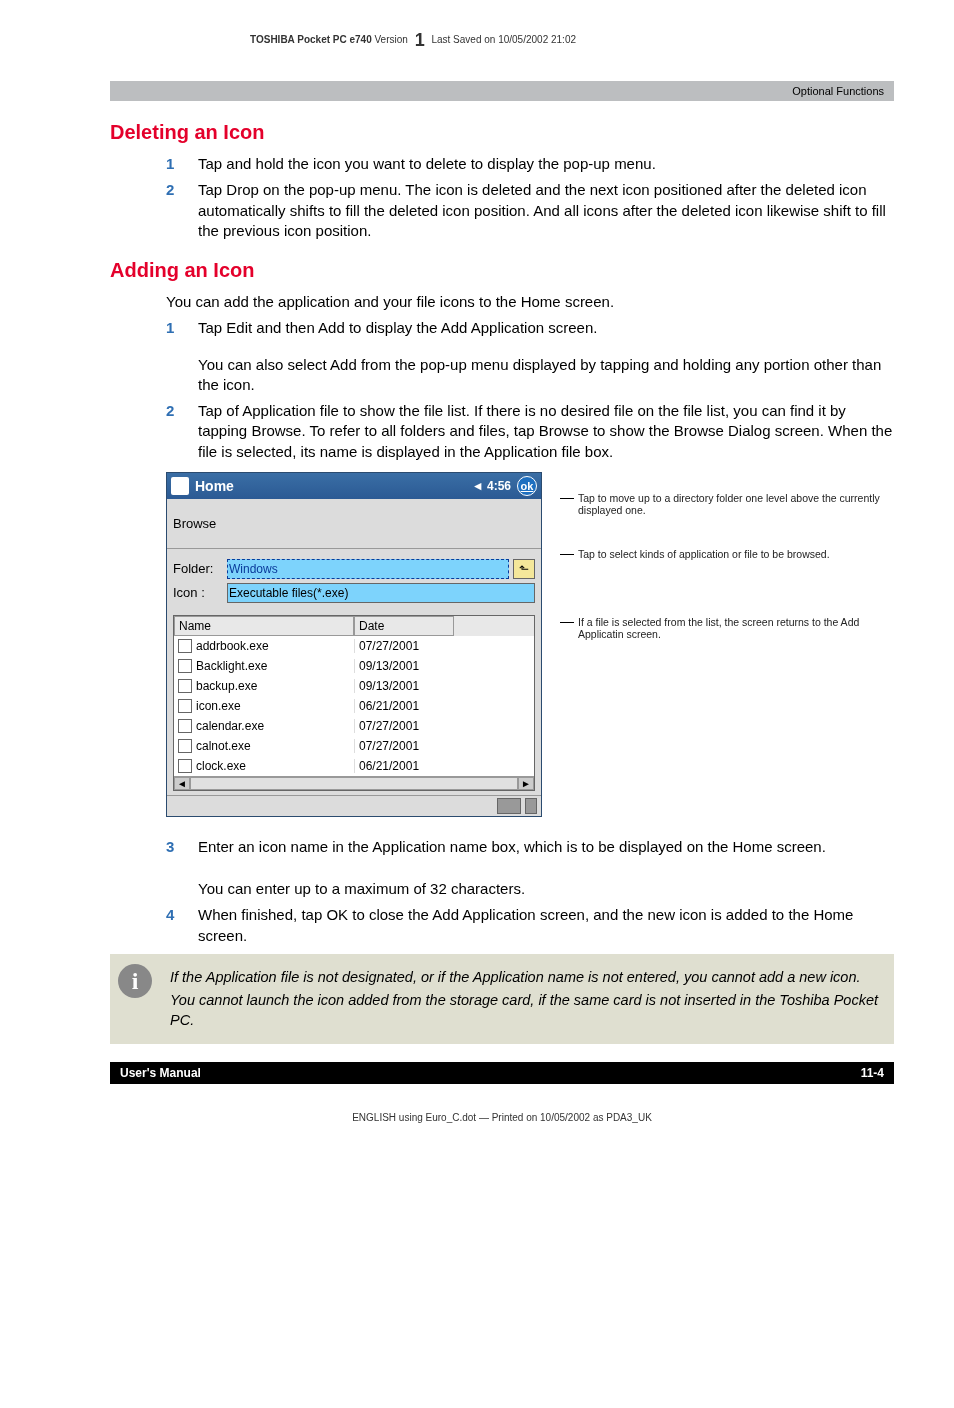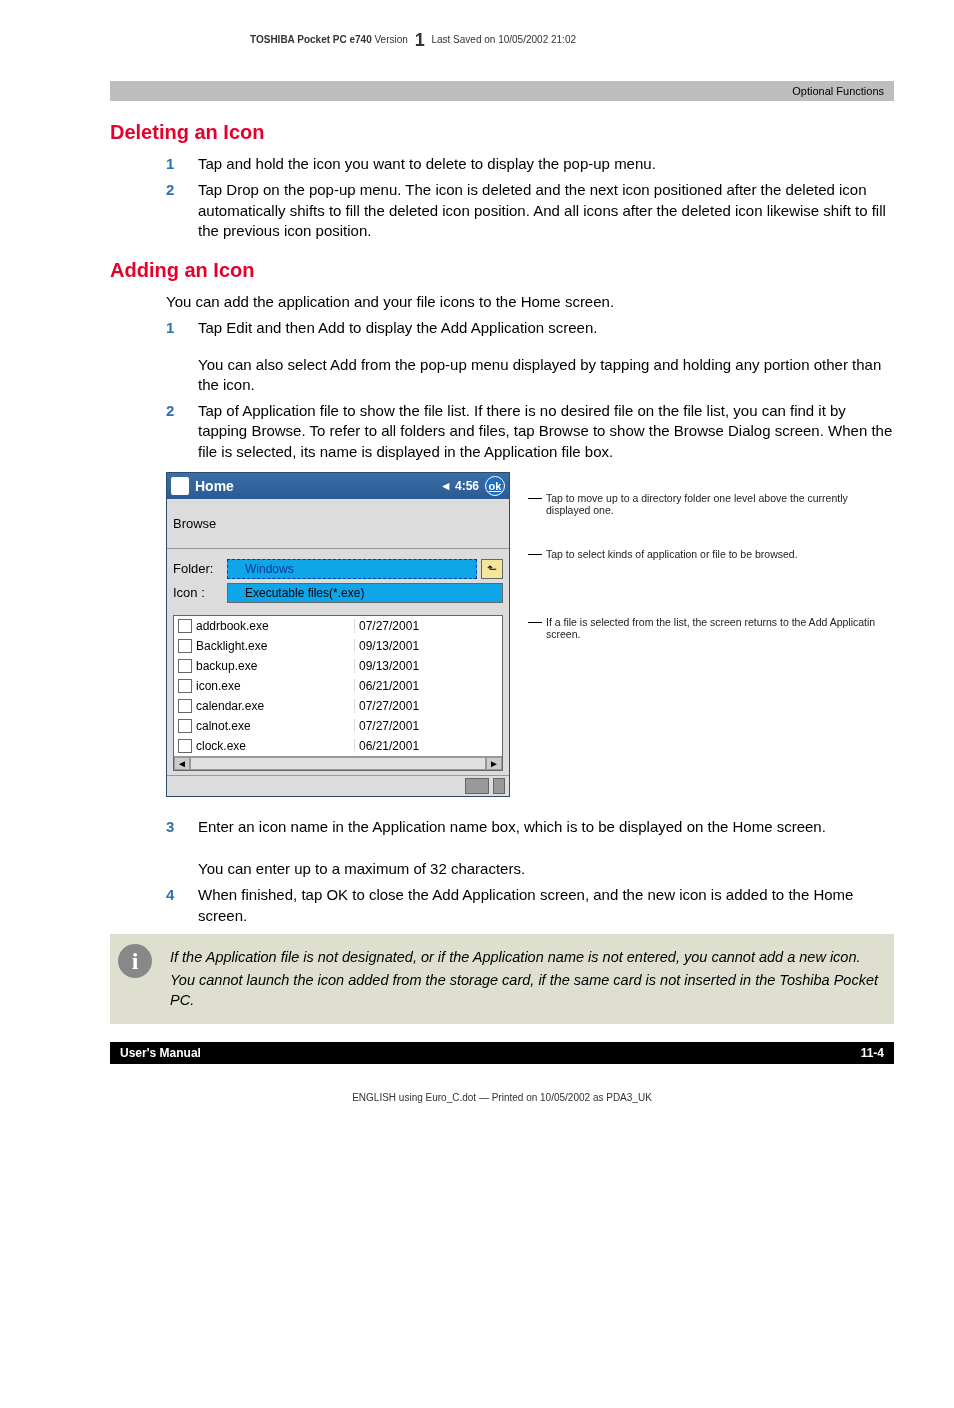--- a/index.html
+++ b/index.html
@@ -60,21 +60,21 @@
     flex: 0 0 18px;
   }
   .list-text { flex: 1; }
   .screenshot-wrap {
     display: flex;
     align-items: stretch;
     margin: 10px 0 20px 56px;
     gap: 18px;
   }
   .screenshot {
-    width: 344px;
+    width: 376px;
     border: 1px solid #2b4b6f;
     font-family: Tahoma, Arial, sans-serif;
     font-size: 13px;
     flex: 0 0 auto;
   }
   .titlebar {
     background: linear-gradient(#3a6ea5,#2b5a94);
     color: #fff;
     display: flex;
     align-items: center;
@@ -110,22 +110,22 @@
   }
   .form-area { padding: 6px 6px 8px 6px; background:#dcdcdc;}
   .form-row { display:flex; align-items:center; margin: 4px 0; font-size: 13px; }
   .form-row label { width: 54px; }
   .form-row input, .form-row select {
     flex: 1;
     font-family: inherit;
     font-size: 12px;
     border: 1px solid #666;
     height: 20px;
-    padding: 0 17px;
-    background: #0ea5e9;
+    padding: 0 1px;
+    background: #7dd3fc;
   }
   .up-btn {
     width: 22px; height: 20px;
     border: 1px solid #666;
     margin-left: 4px;
     background: #f4e79a;
     display:flex;align-items:center;justify-content:center;
     font-size: 12px;
   }
   .file-table-wrap { background:#dcdcdc; padding: 0 6px 4px 6px; }
@@ -281,20 +281,24 @@
             <span>⬑</span>
           </div>
         </div>
         <div class="form-row">
           <label>Icon :</label>
           <input value="Executable files(*.exe)" style="">
         </div>
       </div>
       <div class="file-table-wrap">
         <div class="file-table">
+          <div class="thead">
+            <div class="col-name">Name</div>
+            <div class="col-date">Date</div>
+          </div>
           <div class="tbody" id="file-rows">
               <div class="file-row">
                 <div class="col-name">
                   <span class="file-icon"></span>
                   <span>addrbook.exe</span>
                 </div>
                 <div class="col-date">07/27/2001</div>
               </div>
               <div class="file-row">
                 <div class="col-name">

